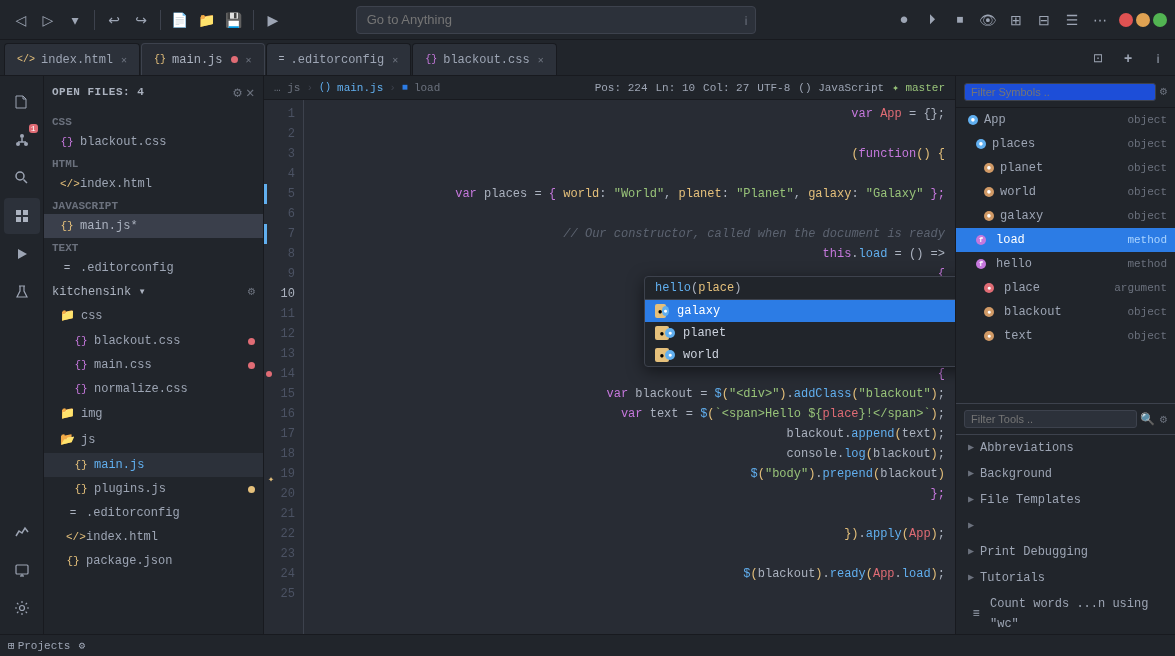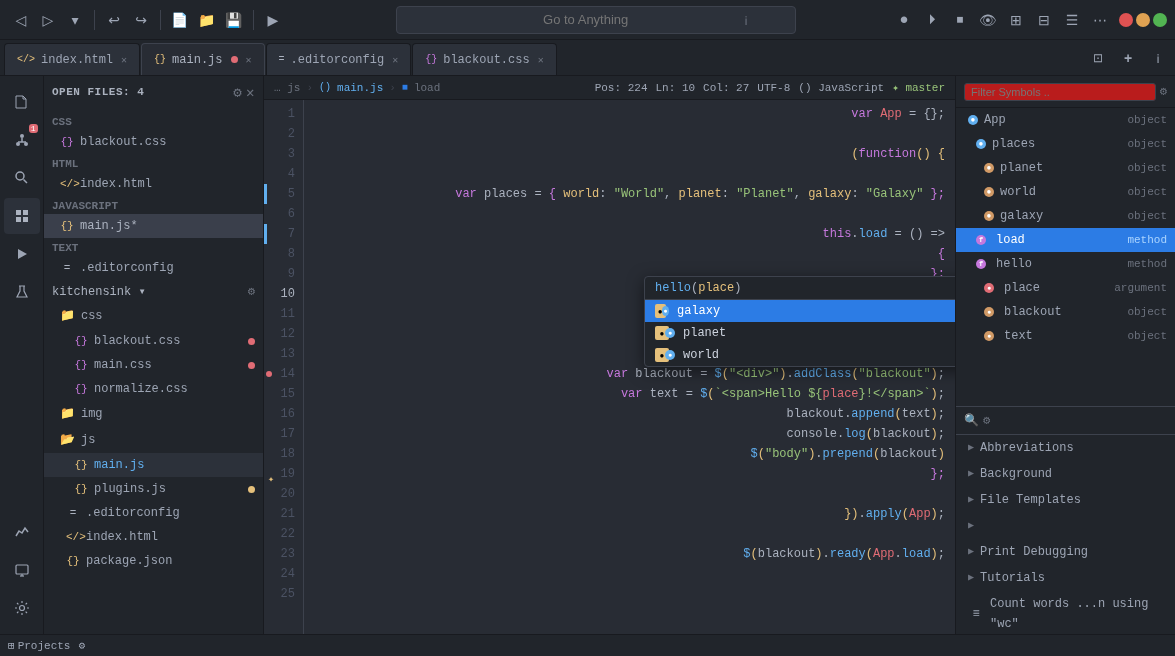--- a/index.html
+++ b/index.html
@@ -308,21 +308,21 @@
     #symbols-header {
       height: 32px;
       padding: 0 8px;
       display: flex;
       align-items: center;
       gap: 4px;
       border-bottom: 1px solid #181a1f;
     }
     #symbols-header input {
       flex: 1;
-      background: #b91c1c;
+      background: #1d4ed8;
       border: 1px solid #3d424d;
       border-radius: 3px;
       color: #abb2bf;
       padding: 2px 6px;
       font-size: 11px;
       outline: none;
     }
     .symbol-item {
       padding: 2px 8px 2px 12px;
       display: flex;
@@ -408,21 +408,21 @@
   <div class="toolbar-sep"></div>
   <div class="toolbar-group">
     <button class="toolbar-btn">📄</button>
     <button class="toolbar-btn">📁</button>
     <button class="toolbar-btn">💾</button>
   </div>
   <div class="toolbar-sep"></div>
   <button class="toolbar-btn">▶</button>
 
   <div id="search-bar">
-    <input type="text" style="text-align: center; margin-left: 40px;" placeholder="Go to Anything">
+    <input type="text" style="" placeholder="Go to Anything">
     <span class="search-icon">ℹ</span>
   </div>
 
   <div class="toolbar-right">
     <button class="toolbar-btn">⏺</button>
     <button class="toolbar-btn">⏵</button>
     <button class="toolbar-btn">⏹</button>
     <button class="toolbar-btn">👁</button>
     <button class="toolbar-btn">⊞</button>
     <button class="toolbar-btn">⊟</button>
@@ -685,20 +685,21 @@
         <div class="line-num">24</div>
         <div class="line-num">25</div>
       </div>
       <div id="code-content">
         <div class="code-line"><span class="kw">var</span> <span class="var">App</span> <span class="op">=</span> <span class="plain">{};</span></div>
         <div class="code-line"></div>
         <div class="code-line"><span class="paren">(</span><span class="kw">function</span><span class="paren">() {</span></div>
         <div class="code-line"></div>
         <div class="code-line">    <span class="kw">var</span> <span class="plain">places</span> <span class="op">=</span> <span class="brk">{</span> <span class="prop">world</span><span class="op">:</span> <span class="str">"World"</span><span class="op">,</span> <span class="prop">planet</span><span class="op">:</span> <span class="str">"Planet"</span><span class="op">,</span> <span class="prop">galaxy</span><span class="op">:</span> <span class="str">"Galaxy"</span> <span class="brk">};</span></div>
         <div class="code-line"></div>
+        <div class="code-line">    <span class="cm">// Our constructor, called when the document is ready</span></div>
         <div class="code-line">    <span class="kw">this</span><span class="op">.</span><span class="fn">load</span> <span class="op">= () =&gt;</span></div>
         <div class="code-line">    <span class="brk">{</span></div>
         <div class="code-line">    <span class="brk">};</span></div>
         <div class="code-line"></div>
         <div class="code-line">    <span class="cm">// Show our "hello" bl...</span></div>
         <div class="code-line">    <span class="kw">this</span><span class="op">.</span><span class="fn">hello</span> <span class="op">=</span> <span class="paren">(</span><span class="plain">place</span> <span class="op">=</span></div>
         <div class="code-line">    <span class="brk">{</span></div>
         <div class="code-line">        <span class="kw">var</span> <span class="plain">blackout</span> <span class="op">=</span> <span class="fn">$</span><span class="paren">(</span><span class="str">"&lt;div&gt;"</span><span class="paren">)</span><span class="op">.</span><span class="fn">addClass</span><span class="paren">(</span><span class="str">"blackout"</span><span class="paren">)</span><span class="op">;</span></div>
         <div class="code-line">        <span class="kw">var</span> <span class="plain">text</span> <span class="op">=</span> <span class="fn">$</span><span class="paren">(</span><span class="str">`&lt;span&gt;Hello ${</span><span class="var">place</span><span class="str">}!&lt;/span&gt;`</span><span class="paren">)</span><span class="op">;</span></div>
         <div class="code-line">        <span class="plain">blackout</span><span class="op">.</span><span class="fn">append</span><span class="paren">(</span><span class="plain">text</span><span class="paren">)</span><span class="op">;</span></div>
@@ -806,20 +807,21 @@
       </div>
 
       <div class="symbol-item" style="padding-left:28px;">
         <span style="background:#d19a66;color:white;border-radius:50%;width:10px;height:10px;display:inline-flex;align-items:center;justify-content:center;font-size:7px;">●</span>
         <span class="sym-name" style="margin-left:4px;">text</span>
         <span class="sym-type">object</span>
       </div>
     </div>
 
     <div id="tools-filter">
+      <input type="text" placeholder="Filter Tools .." style="">
       <span style="color:#6b717d;cursor:pointer;">🔍</span>
       <span style="color:#6b717d;cursor:pointer;">⚙</span>
     </div>
     <div class="right-panel-tools">
       <div class="tool-item">
         <span class="tool-arrow">▶</span>
         <span class="sym-name">Abbreviations</span>
       </div>
       <div class="tool-item">
         <span class="tool-arrow">▶</span>

